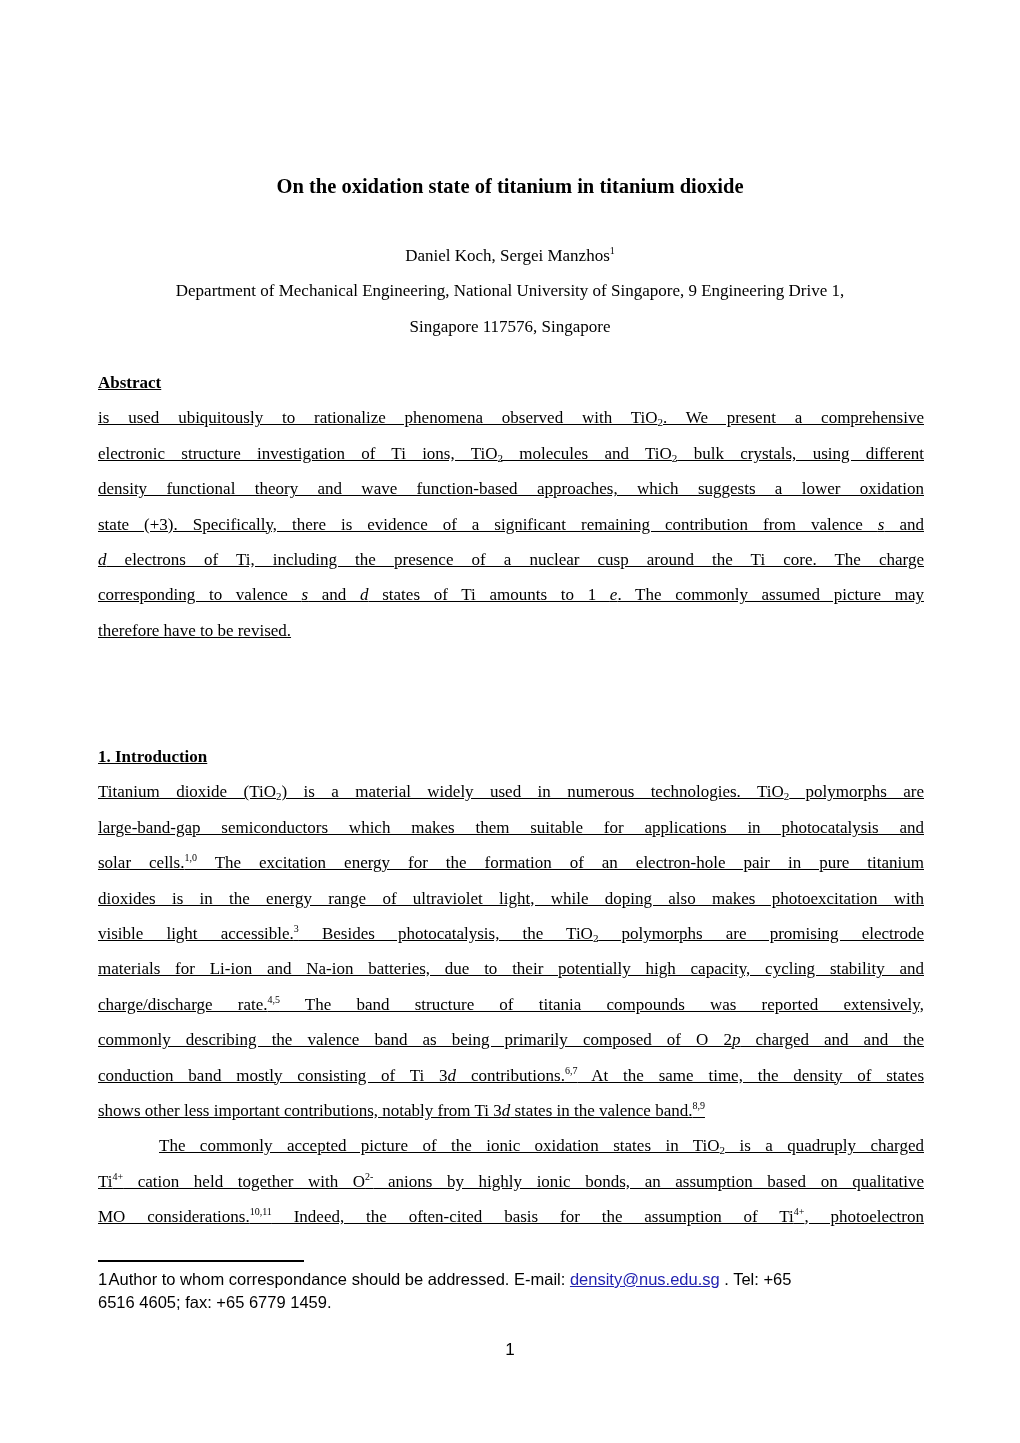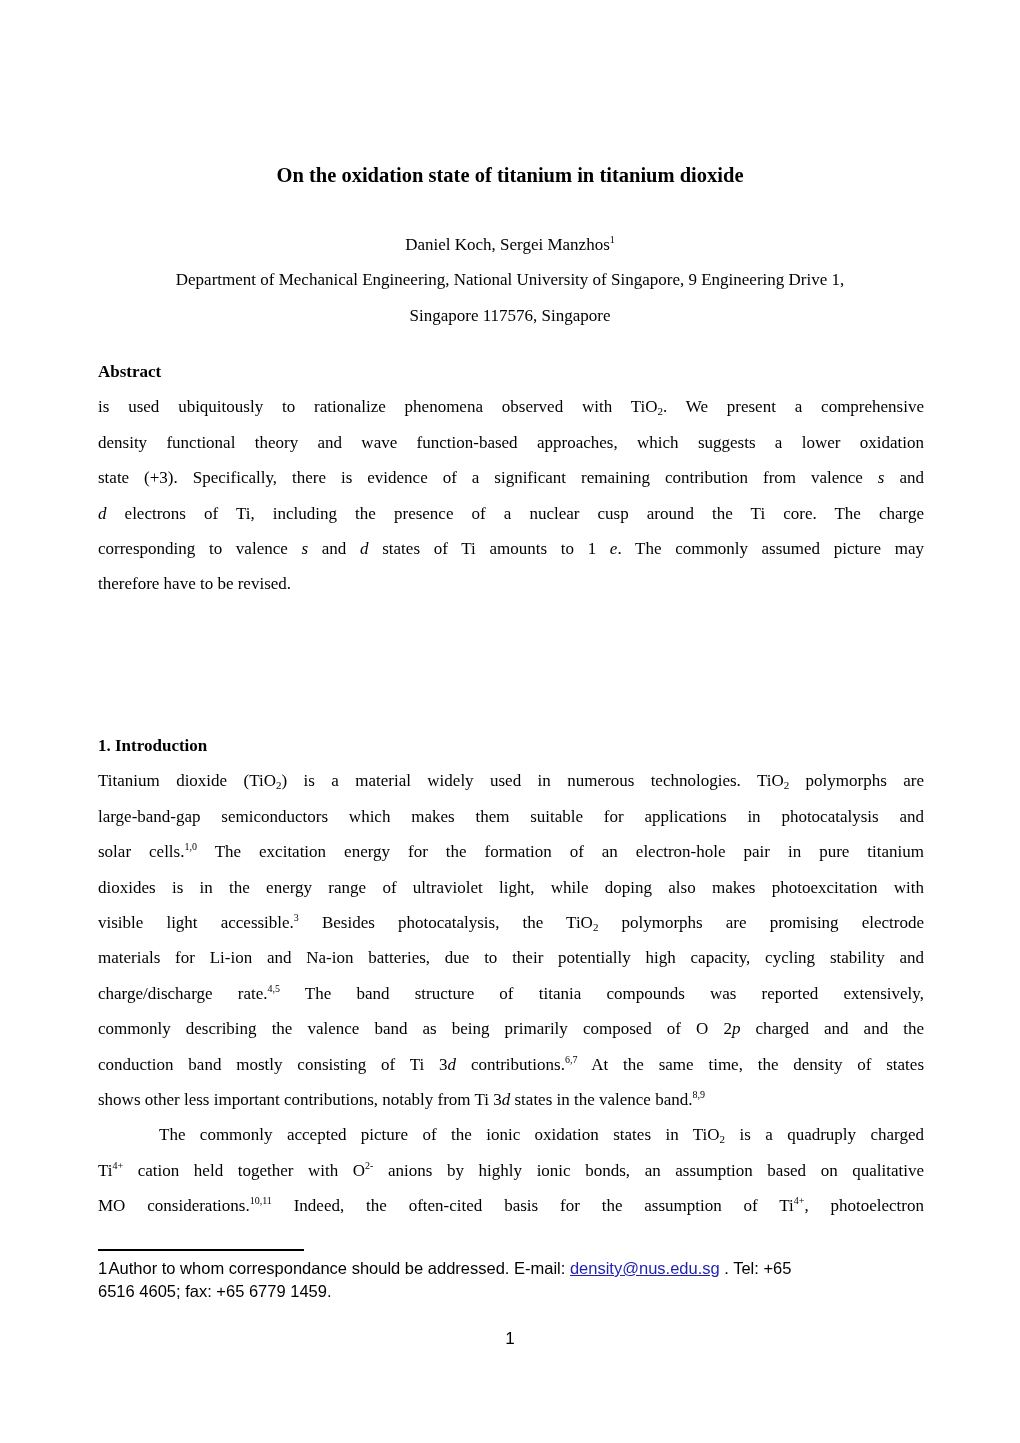--- a/index.html
+++ b/index.html
@@ -1,30 +1,30 @@
 <!DOCTYPE html>
 <html><head>
 <meta charset="utf-8">
 <style>
   html, body { margin: 0; padding: 0; background: #ffffff; }
   body { width: 1020px; height: 1443px; position: relative; overflow: hidden; color: #000; }
-  .page { position: absolute; left: 0; top: 5px; width: 1020px; height: 1089px; }
+  .page { position: absolute; left: 0; top: 16px; width: 1020px; height: 1089px; }
   .serif { font-family: "Liberation Serif", "DejaVu Serif", serif; }
   .sans { font-family: "Liberation Sans", "DejaVu Sans", sans-serif; }
   .title {
     position: absolute; left: 0; top: 156px; width: 1020px; text-align: center;
     font-size: 20.5px; font-weight: bold; line-height: 28px;
   }
   .center-line {
     position: absolute; left: 0; width: 1020px; text-align: center;
     font-size: 17px; line-height: 24px;
   }
   .body-block {
     position: absolute; left: 98px; width: 826px;
-    font-size: 17px; line-height: 35.4px; text-align: justify;
+    font-size: 17px; line-height: 35.4px; text-align: justify; text-decoration: underline;
   }
   .line { display: block; height: 35.4px; white-space: nowrap; }
   .just { text-align: justify; text-align-last: justify; white-space: normal; overflow: hidden; }
   .heading { font-weight: bold; }
   sub { font-size: 11px; vertical-align: -3px; line-height: 0; }
   sup { font-size: 10px; vertical-align: 7px; line-height: 0; }
   .indent { padding-left: 61px; }
   .footnote-rule {
     position: absolute; left: 98px; top: 1244px; width: 206px; height: 0;
     border-top: 2px solid #000;
@@ -48,20 +48,21 @@
 
   <div class="center-line serif" style="top:228px;">
     <span>Daniel Koch, Sergei Manzhos</span><sup>1</sup>
   </div>
   <div class="center-line serif" style="top:263px;">Department of Mechanical Engineering, National University of Singapore, 9 Engineering Drive 1,</div>
   <div class="center-line serif" style="top:299px;">Singapore 117576, Singapore</div>
 
   <div class="body-block serif" style="top:349px;">
     <span class="line heading">Abstract</span>
     <span class="line just"><span>is used ubiquitously to rationalize phenomena observed with TiO</span><sub>2</sub><span>. We present a comprehensive</span></span>
+    <span class="line just"><span>electronic structure investigation of Ti ions, TiO</span><sub>2</sub><span> molecules and TiO</span><sub>2</sub><span> bulk crystals, using different</span></span>
     <span class="line just"><span>density functional theory and wave function-based approaches, which suggests a lower oxidation</span></span>
     <span class="line just"><span>state (+3). Specifically, there is evidence of a significant remaining contribution from valence </span><i>s</i><span> and</span></span>
     <span class="line just"><i>d</i><span> electrons of Ti, including the presence of a nuclear cusp around the Ti core. The charge</span></span>
     <span class="line just"><span>corresponding to valence </span><i>s</i><span> and </span><i>d</i><span> states of Ti amounts to 1 </span><i>e</i><span>. The commonly assumed picture may</span></span>
     <span class="line"><span>therefore have to be revised.</span></span>
   </div>
 
   <div class="body-block serif" style="top:723px;">
     <span class="line heading">1. Introduction</span>
 

